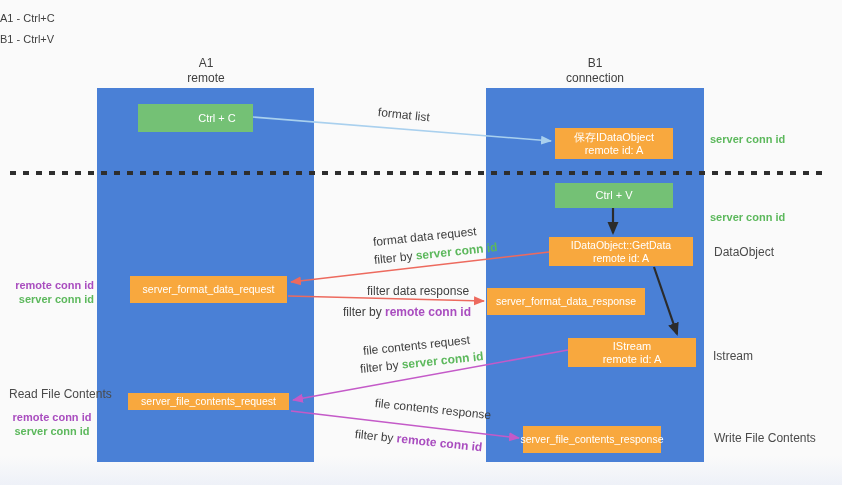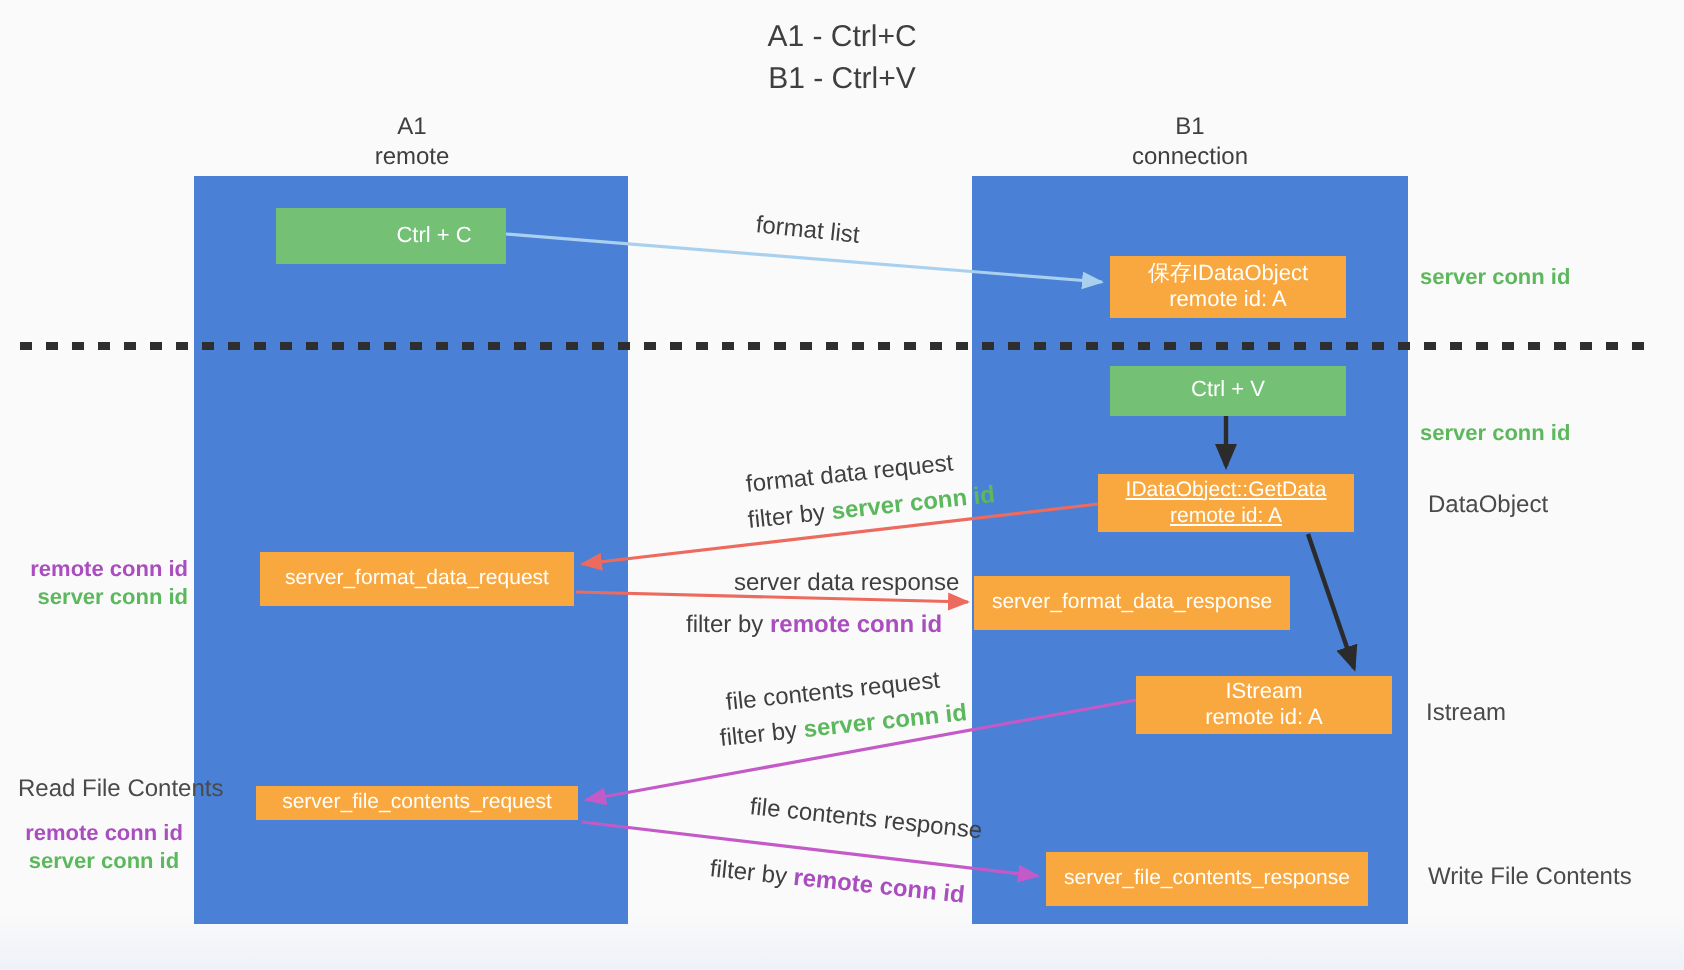--- a/index.html
+++ b/index.html
@@ -6,22 +6,22 @@
     --lane:#4a80d6; --action-green:#74c175; --node-orange:#f8a83e;
     --red-arrow:#ed6a5e; --purple-arrow:#c45ac8; --blue-arrow:#a9d0ee;
     --black-arrow:#2b2b2b; --green-text:#5cb85c; --purple-text:#a94dbf;
     --dark-text:#3f3f3f; --bg:#fafafa;
   }
   *{margin:0;padding:0;box-sizing:border-box;}
   html,body{background:#e9e9e9;}
   body{font-family:"Liberation Sans","DejaVu Sans",sans-serif;}
   .canvas{position:relative;width:842px;height:485px;overflow:hidden;
           background:linear-gradient(var(--bg,#fafafa) 94%,#eef1f8);}
-  .title{position:absolute;left:0;top:8px;width:842px;text-align:center;
-         font-size:15px;line-height:21px;color:var(--dark-text);}
+  .title{position:absolute;left:0;top:8px;width:842px;text-align:left;
+         font-size:11px;line-height:21px;color:var(--dark-text);}
   .lane-header{position:absolute;top:56px;transform:translateX(-50%);
          text-align:center;font-size:12px;line-height:15px;color:var(--dark-text);}
   .lane{position:absolute;top:88px;height:374px;background:var(--lane);}
   .lane.left{left:97px;width:217px;}
   .lane.right{left:486px;width:218px;}
   .divider{position:absolute;left:10px;top:171px;width:816px;height:4px;
          background:repeating-linear-gradient(90deg,#2e2e2e 0 6px,transparent 6px 13px);}
   .node{position:absolute;display:flex;flex-direction:column;justify-content:center;
         align-items:center;color:#fff;font-size:11px;line-height:13px;
         text-align:center;white-space:nowrap;}
@@ -93,21 +93,21 @@
 
   <div class="node orange" style="left:555px;top:128px;width:118px;height:31px;">
     <div>保存IDataObject</div>
     <div>remote id: A</div>
   </div>
 
   <div class="node green" style="left:555px;top:183px;width:118px;height:25px;">
     <div>Ctrl + V</div>
   </div>
 
-  <div class="node orange" style="left:549px;top:237px;width:128px;height:29px;font-size:10.5px;text-decoration:underline;">
+  <div class="node orange" style="left:549px;top:237px;width:144px;height:29px;font-size:10.5px;">
     <div>IDataObject::GetData</div>
     <div>remote id: A</div>
   </div>
 
   <div class="node orange" style="left:130px;top:276px;width:157px;height:27px;font-size:10.5px;">
     <div>server_format_data_request</div>
   </div>
 
   <div class="node orange" style="left:487px;top:288px;width:158px;height:27px;font-size:10.5px;">
     <div>server_format_data_response</div>
@@ -115,32 +115,32 @@
 
   <div class="node orange" style="left:568px;top:338px;width:128px;height:29px;">
     <div>IStream</div>
     <div>remote id: A</div>
   </div>
 
   <div class="node orange" style="left:128px;top:393px;width:161px;height:17px;font-size:10.5px;">
     <div>server_file_contents_request</div>
   </div>
 
-  <div class="node orange" style="left:523px;top:426px;width:161px;height:27px;font-size:10.5px;">
+  <div class="node orange" style="left:523px;top:426px;width:138px;height:27px;font-size:10.5px;">
     <div>server_file_contents_response</div>
   </div>
 
   <div class="edge-label rot-dn" style="left:378px;top:105px;">format list</div>
 
   <div class="edge-label rot-up" style="left:373px;top:235px;">format data request</div>
   <div class="edge-label rot-up" style="left:374px;top:253px;">
     <span>filter by </span><span class="green-b">server conn id</span>
   </div>
 
-  <div class="edge-label" style="left:367px;top:284px;">server data response</div>
+  <div class="edge-label" style="left:367px;top:284px;">filter data response</div>
   <div class="edge-label" style="left:343px;top:305px;">
     <span>filter by </span><span class="purple-b">remote conn id</span>
   </div>
 
   <div class="edge-label rot-up" style="left:363px;top:344px;">file contents request</div>
   <div class="edge-label rot-up" style="left:360px;top:362px;">
     <span>filter by </span><span class="green-b">server conn id</span>
   </div>
 
   <div class="edge-label rot-dn" style="left:375px;top:396px;">file contents response</div>

